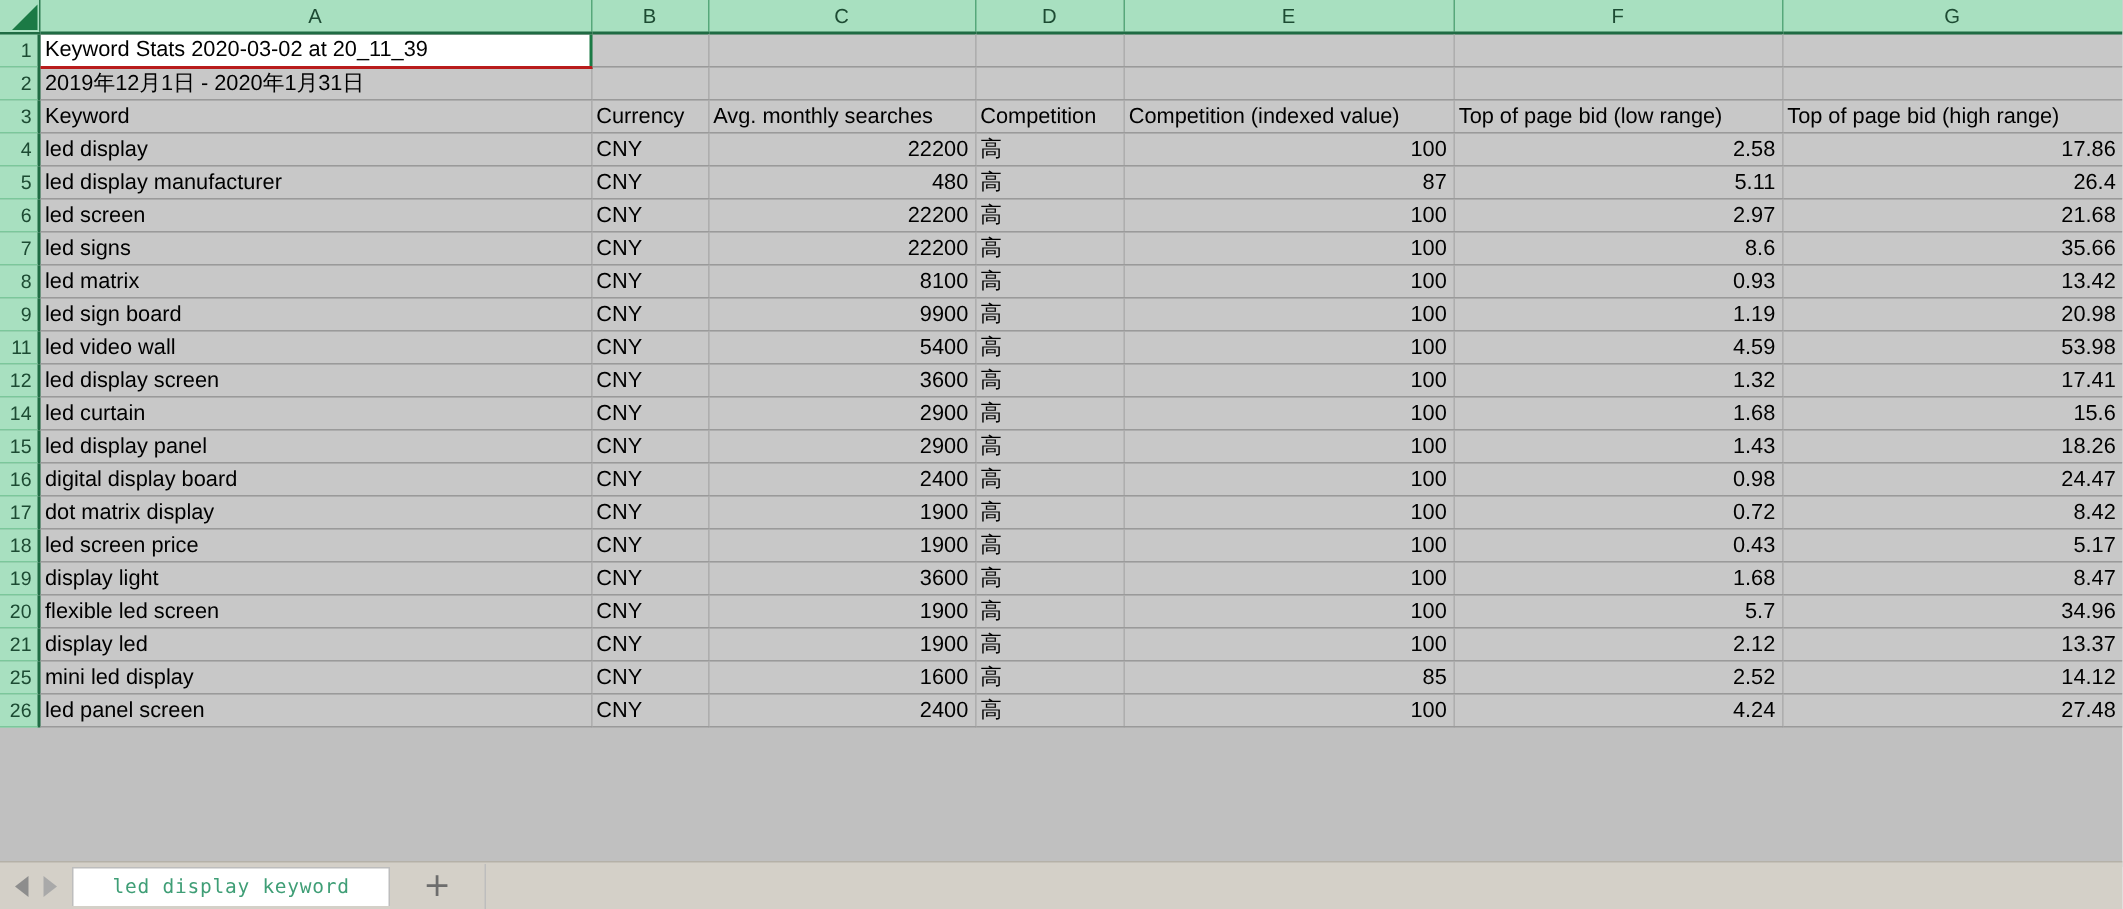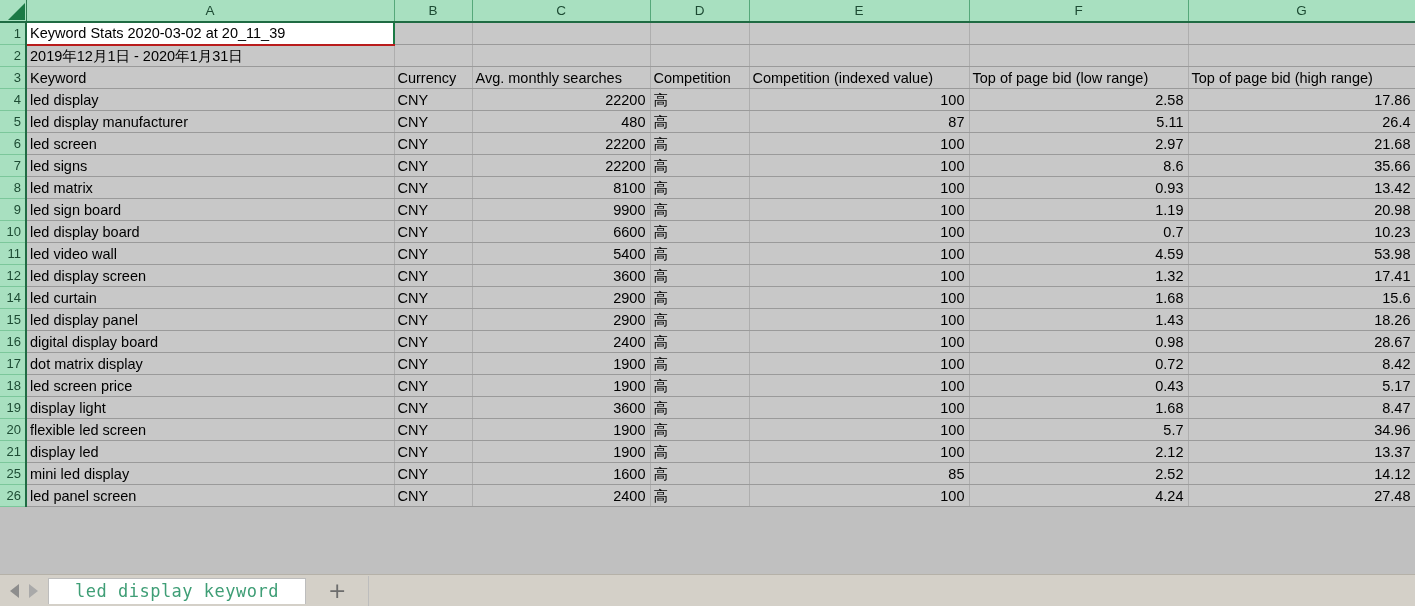--- a/index.html
+++ b/index.html
@@ -126,21 +126,21 @@
     border-left: 9px solid #a9a9a9;
   }
   .sheet-tab {
     background: #ffffff;
     border: 1px solid #bdbdbd;
     border-bottom: none;
     height: 26px;
     line-height: 25px;
     padding: 0 26px;
     font-family: "DejaVu Sans Mono", monospace;
-    font-size: 17px;
+    font-size: 13px;
     color: #3f9e76;
     letter-spacing: 0.5px;
     margin-bottom: -1px;
   }
   .add-sheet {
     margin-left: 14px;
     font-size: 22px;
     color: #6d6d6d;
     line-height: 20px;
     font-family: "DejaVu Sans", sans-serif;
@@ -268,30 +268,20 @@
             <td class="rowhead">9</td>
             <td class="cell txt">led sign board</td>
             <td class="cell txt">CNY</td>
             <td class="cell num">9900</td>
             <td class="cell txt">高</td>
             <td class="cell num">100</td>
             <td class="cell num">1.19</td>
             <td class="cell num">20.98</td>
           </tr>
           <tr>
-            <td class="rowhead">10</td>
-            <td class="cell txt">led display board</td>
-            <td class="cell txt">CNY</td>
-            <td class="cell num">6600</td>
-            <td class="cell txt">高</td>
-            <td class="cell num">100</td>
-            <td class="cell num">0.7</td>
-            <td class="cell num">10.23</td>
-          </tr>
-          <tr>
             <td class="rowhead">11</td>
             <td class="cell txt">led video wall</td>
             <td class="cell txt">CNY</td>
             <td class="cell num">5400</td>
             <td class="cell txt">高</td>
             <td class="cell num">100</td>
             <td class="cell num">4.59</td>
             <td class="cell num">53.98</td>
           </tr>
           <tr>
@@ -325,21 +315,21 @@
             <td class="cell num">18.26</td>
           </tr>
           <tr>
             <td class="rowhead">16</td>
             <td class="cell txt">digital display board</td>
             <td class="cell txt">CNY</td>
             <td class="cell num">2400</td>
             <td class="cell txt">高</td>
             <td class="cell num">100</td>
             <td class="cell num">0.98</td>
-            <td class="cell num">28.67</td>
+            <td class="cell num">24.47</td>
           </tr>
           <tr>
             <td class="rowhead">17</td>
             <td class="cell txt">dot matrix display</td>
             <td class="cell txt">CNY</td>
             <td class="cell num">1900</td>
             <td class="cell txt">高</td>
             <td class="cell num">100</td>
             <td class="cell num">0.72</td>
             <td class="cell num">8.42</td>

